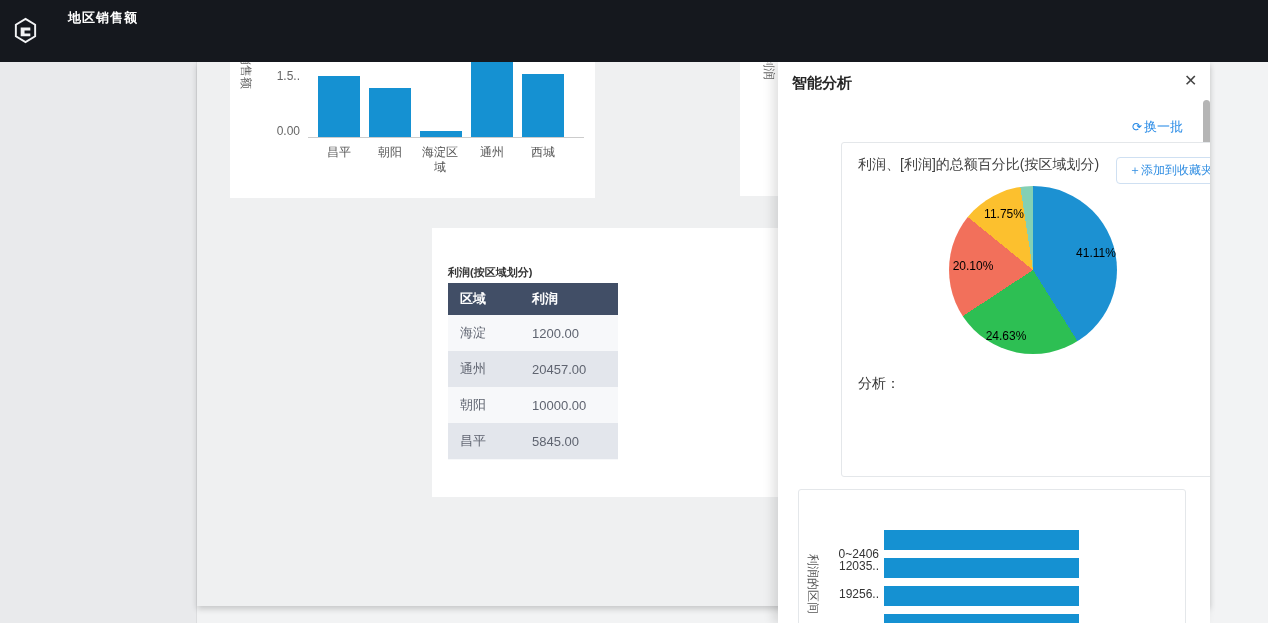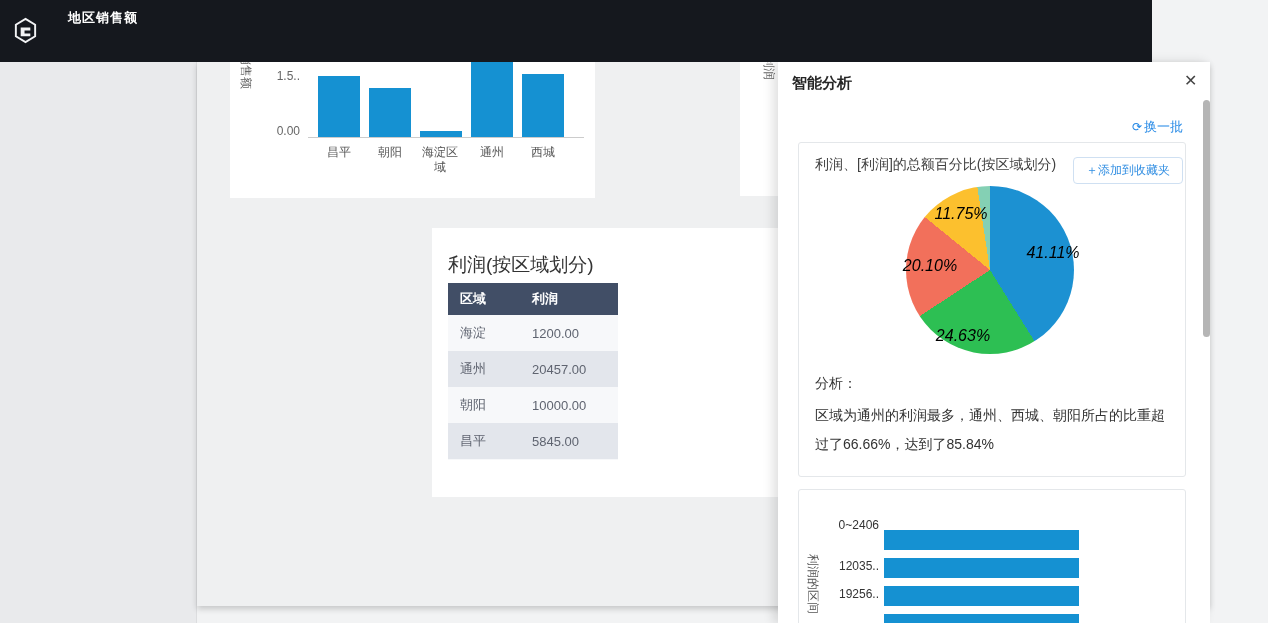--- a/index.html
+++ b/index.html
@@ -1,20 +1,20 @@
 <!DOCTYPE html>
 <html><head>
 <meta charset="utf-8">
 <style>
   * { margin:0; padding:0; box-sizing:border-box; }
   body { font-family:"Liberation Sans", sans-serif; }
   #root { position:relative; width:1268px; height:623px; background:#f2f3f4; overflow:hidden; }
 
   
-  #header { position:absolute; left:0; top:0; width:1152px; height:62px; background:#15181e; z-index:20; }
+  #header { position:absolute; left:0; top:0; width:1268px; height:62px; background:#15181e; z-index:20; }
   #logo { position:absolute; left:12px; top:17px; width:27px; height:27px; }
   #app-title { position:absolute; left:68px; top:9px; color:#fff; font-size:13px; font-weight:bold; letter-spacing:1px; }
 
   
   #left-strip { position:absolute; left:0; top:62px; width:197px; height:561px; background:#e9eaec; border-right:1px solid #dcdddf; }
   #canvas { position:absolute; left:197px; top:62px; width:1013px; height:544px; background:#eff0f1; box-shadow:0 3px 6px rgba(0,0,0,.18); }
 
   .card { position:absolute; background:#fff; }
   .vtext { position:absolute; transform-origin:0 0; transform:rotate(90deg); font-size:12px; color:#666; white-space:nowrap; }
 
@@ -23,21 +23,21 @@
   #bar-card .ytick { position:absolute; left:40px; width:30px; text-align:right; font-size:12px; color:#666; }
   #bar-plot { position:absolute; left:78px; top:0; width:276px; height:76px; border-bottom:1px solid #ccc; }
   .vbar { position:absolute; bottom:0; width:42px; background:#1591d2; }
   .xlabel { position:absolute; top:83px; width:46px; text-align:center; font-size:12px; color:#555; line-height:15px; }
 
   
   #sliver-card { left:543px; top:0; width:38px; height:134px; overflow:hidden; }
 
   
   #table-card { left:235px; top:166px; width:350px; height:269px; overflow:hidden; }
-  #table-title { position:absolute; left:16px; top:24px; font-size:19px; color:#333; }
+  #table-title { position:absolute; left:16px; top:37px; font-size:11px; color:#333;font-weight:bold; }
   #profit-table { position:absolute; left:16px; top:55px; width:170px; font-size:13px; }
   .t-head { display:flex; height:32px; background:#414e66; color:#fff; font-weight:bold; align-items:center; }
   .t-head .c1, .t-row .c1 { width:82px; padding-left:12px; }
   .t-head .c2, .t-row .c2 { width:88px; padding-left:2px; }
   #t-body { height:145px; overflow:hidden; }
   .t-row { display:flex; height:36px; align-items:center; color:#5f6470; background:#f7f8fa;justify-content:space-between; }
   .t-row.alt { background:#e3e6ec; }
   #pager-area { position:absolute; left:0; top:236px; width:350px; height:26px; }
   #page-size { position:absolute; left:126px; top:2px; width:88px; height:21px; border:1px solid #8a8a8a; border-radius:2px; background:#fff; font-size:12px; color:#333; line-height:19px; padding-left:6px; }
   #page-size .chev { position:absolute; right:9px; top:6px; width:7px; height:7px; border-right:1.5px solid #444; border-bottom:1.5px solid #444; transform:rotate(45deg) scale(1,0.8); }
@@ -48,26 +48,26 @@
 
   
   #panel { position:absolute; left:778px; top:62px; width:432px; height:561px; background:#fff; box-shadow:-5px 0 10px rgba(0,0,0,.12); z-index:10; overflow:hidden; }
   #panel-title { position:absolute; left:14px; top:12px; font-size:15px; font-weight:bold; color:#262626;text-align:center; }
   #panel-close { position:absolute; left:406px; top:9px; font-size:16px; color:#444; cursor:pointer; }
   #refresh-link { position:absolute; left:354px; top:56px; font-size:13px; color:#2589e6; cursor:pointer; }
   #refresh-link .ric { font-size:12px; margin-right:2px; }
   #scroll-thumb { position:absolute; left:425px; top:38px; width:7px; height:237px; background:#b5b5b5; border-radius:4px; }
 
   .pcard { position:absolute; left:20px; width:388px; border:1px solid #e4e7ea; border-radius:3px; background:#fff; }
-  #pie-card { top:80px; height:335px; }
+  #pie-card { top:80px; height:335px;margin-left:43px; }
   #pie-card .ptitle { position:absolute; left:16px; top:13px; font-size:14px; color:#404040; }
   #fav-btn { position:absolute; left:274px; top:14px; height:27px; padding:0 12px; line-height:25px; border:1px solid #cfe0f2; border-radius:4px; color:#2f8de2; font-size:12px; background:#fff; cursor:pointer; }
   #pie { position:absolute; left:107px; top:43px; width:168px; height:168px; border-radius:50%;
         background:conic-gradient(#1c91d2 0deg 148deg, #2dbf53 148deg 236.7deg, #f2705b 236.7deg 309.1deg, #fcc02e 309.1deg 351.3deg, #84d0b4 351.3deg 360deg); }
-  .plabel { position:absolute; transform:translate(-50%,-50%); font-size:16px; color:#000; white-space:nowrap;font-style:italic; }
+  .plabel { position:absolute; transform:translate(-50%,-50%); font-size:12px; color:#000; white-space:nowrap; }
   #analysis-label { position:absolute; left:16px; top:232px; font-size:14px; color:#333; }
   #analysis-text { position:absolute; left:16px; top:258px; width:358px; font-size:14px; line-height:29px; color:#333; }
 
   #freq-card { top:427px; height:220px; overflow:hidden; }
   #freq-card .ptitle { position:absolute; left:24px; top:11px; font-size:14px; color:#404040; }
   .fq-label { position:absolute; left:28px; width:52px; text-align:right; font-size:12px; color:#333; }
   .fq-bar { position:absolute; left:85px; width:195px; height:20px; background:#1591d2; }
 </style>
 </head>
 <body>
@@ -152,26 +152,25 @@
     <div id="pie-card" class="pcard">
       <div class="ptitle">利润、[利润]的总额百分比(按区域划分)</div>
       <div id="fav-btn">＋添加到收藏夹</div>
       <div id="pie">
         <div class="plabel" style="left:147px; top:67px;">41.11%</div>
         <div class="plabel" style="left:57px;  top:150px;">24.63%</div>
         <div class="plabel" style="left:24px;  top:80px;">20.10%</div>
         <div class="plabel" style="left:55px;  top:28px;">11.75%</div>
       </div>
       <div id="analysis-label">分析：</div>
-      <div id="analysis-text">区域为通州的利润最多，通州、西城、朝阳所占的比重超过了66.66%，达到了85.84%</div>
     </div>
 
     <div id="freq-card" class="pcard">
       <div class="vtext" style="left:22px; top:64px; color:#555;">利润的区间</div>
-      <div class="fq-label" style="top:28px;">0~2406</div>
+      <div class="fq-label" style="top:57px;">0~2406</div>
       <div class="fq-label" style="top:69px;">12035..</div>
       <div class="fq-label" style="top:97px;">19256..</div>
       <div class="fq-bar" style="top:40px;"></div>
       <div class="fq-bar" style="top:68px;"></div>
       <div class="fq-bar" style="top:96px;"></div>
       <div class="fq-bar" style="top:124px;"></div>
     </div>
   </div>
 
 </div>

